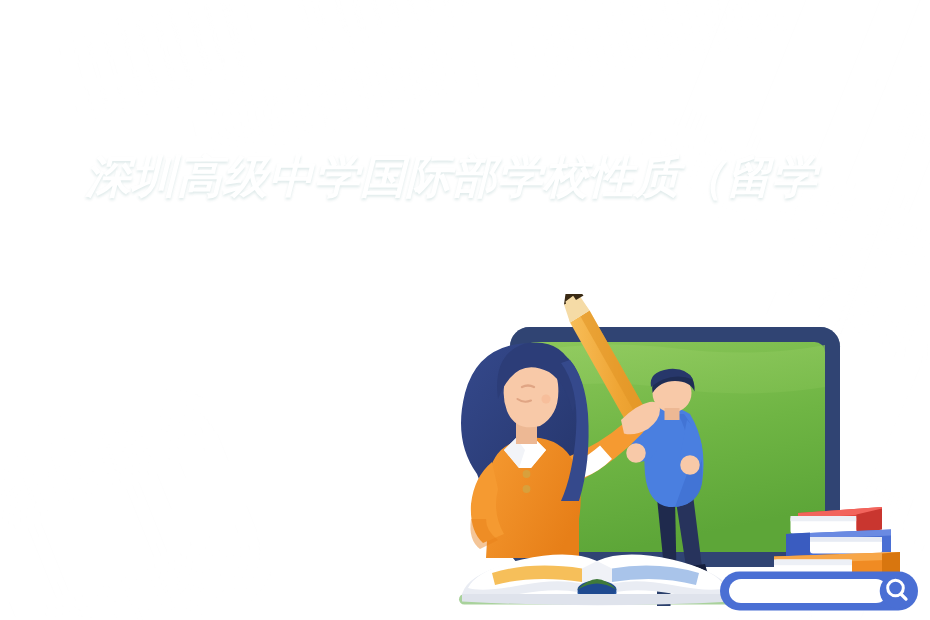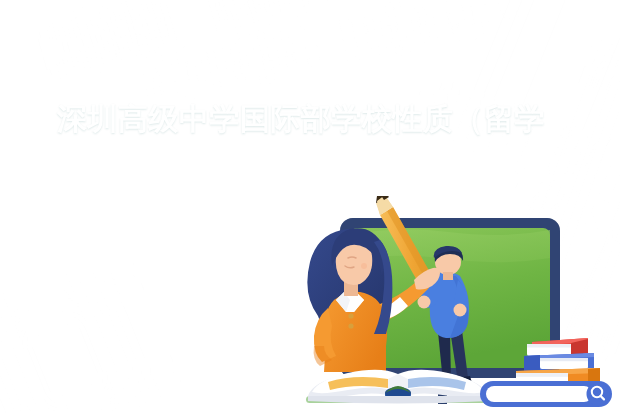--- a/index.html
+++ b/index.html
@@ -35,20 +35,21 @@
       linear-gradient(118deg,
         #1ec4d9 0%,
         #28c8d3 10%,
         #3bcec7 22%,
         #53d4b3 34%,
         #6dda9f 47%,
         #86e090 60%,
         #99e590 72%,
         #a8e998 85%,
         #b4edа3 100%);
+    font-style: italic;
   }
 
   
   .tone-wash {
     position: absolute;
     inset: 0;
     background: linear-gradient(180deg,
         rgba(255,255,255,0.06) 0%,
         rgba(255,255,255,0.00) 35%,
         rgba(255,255,255,0.00) 70%,

